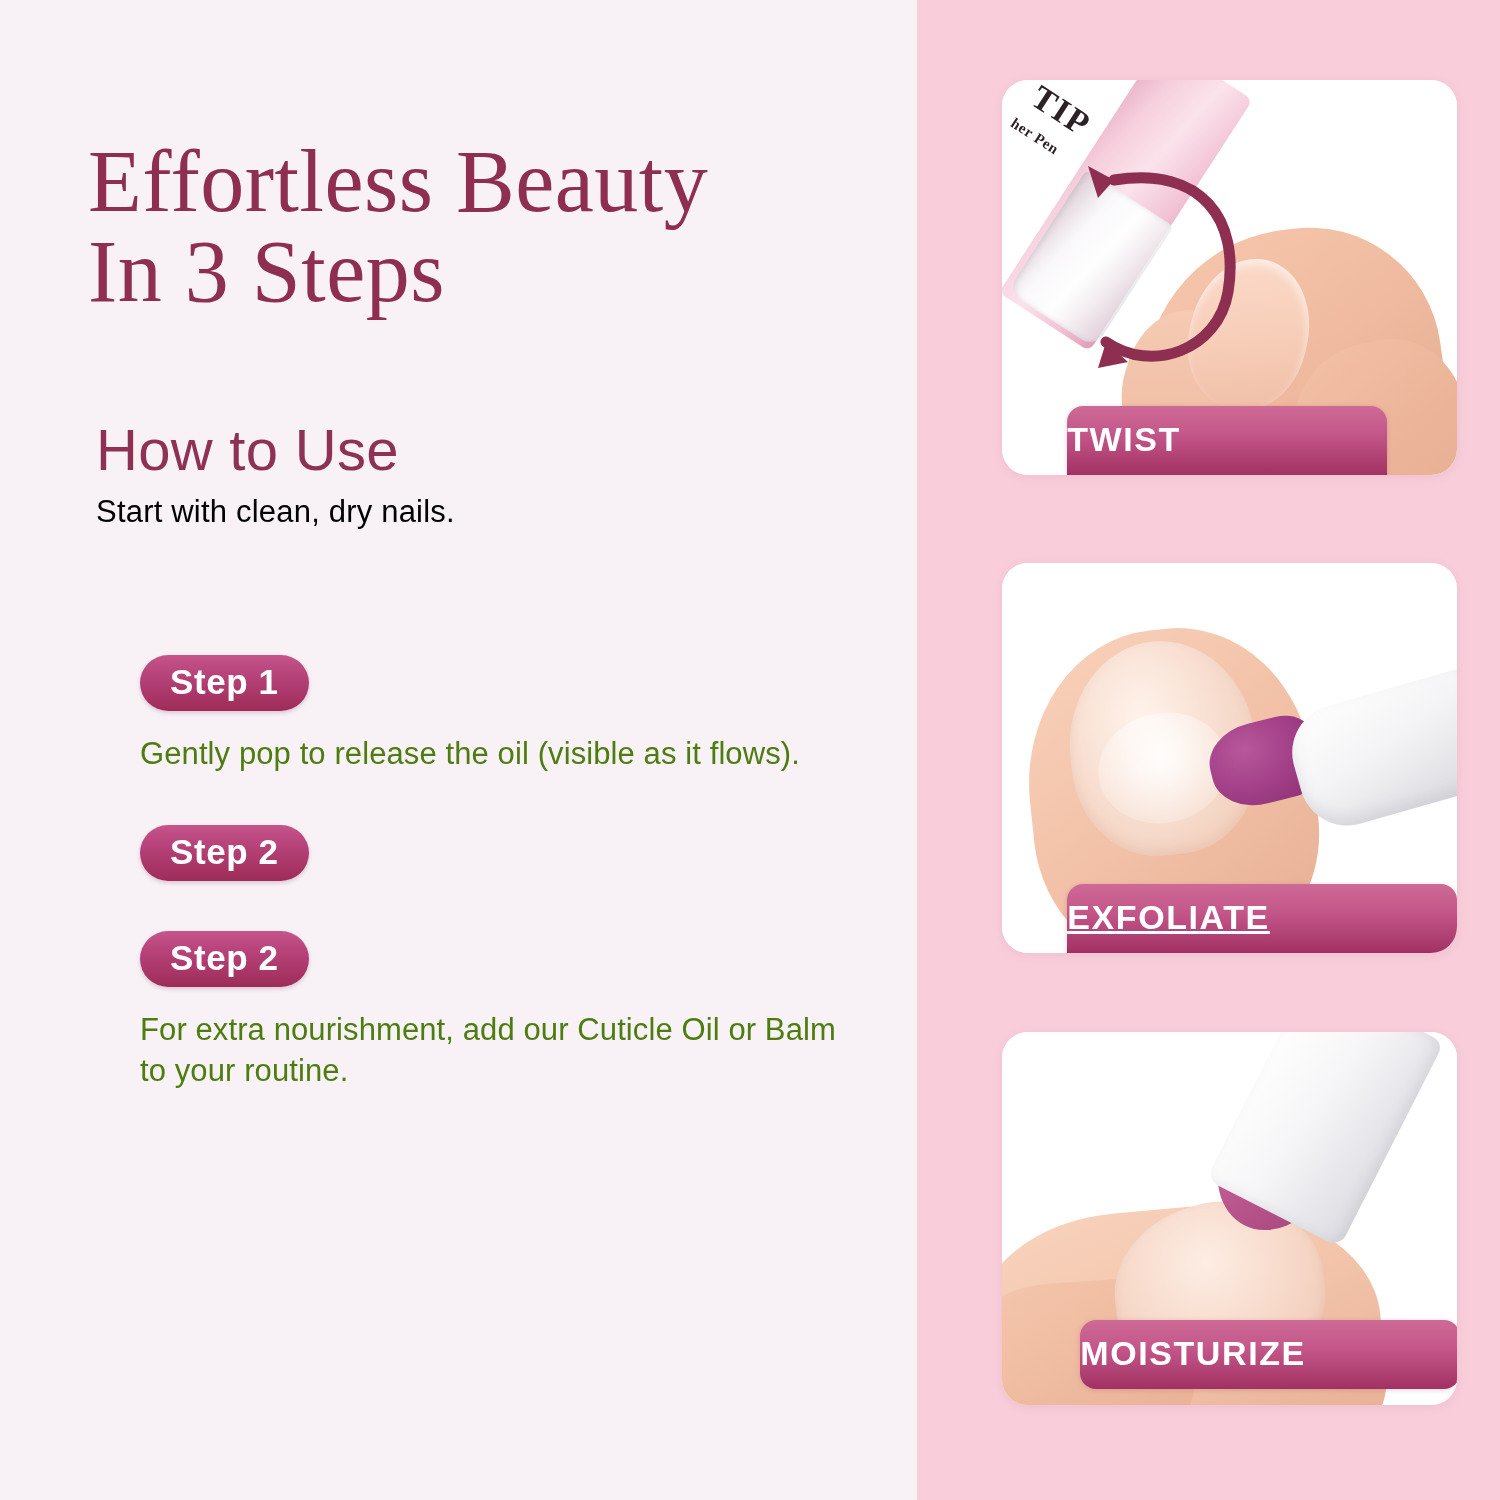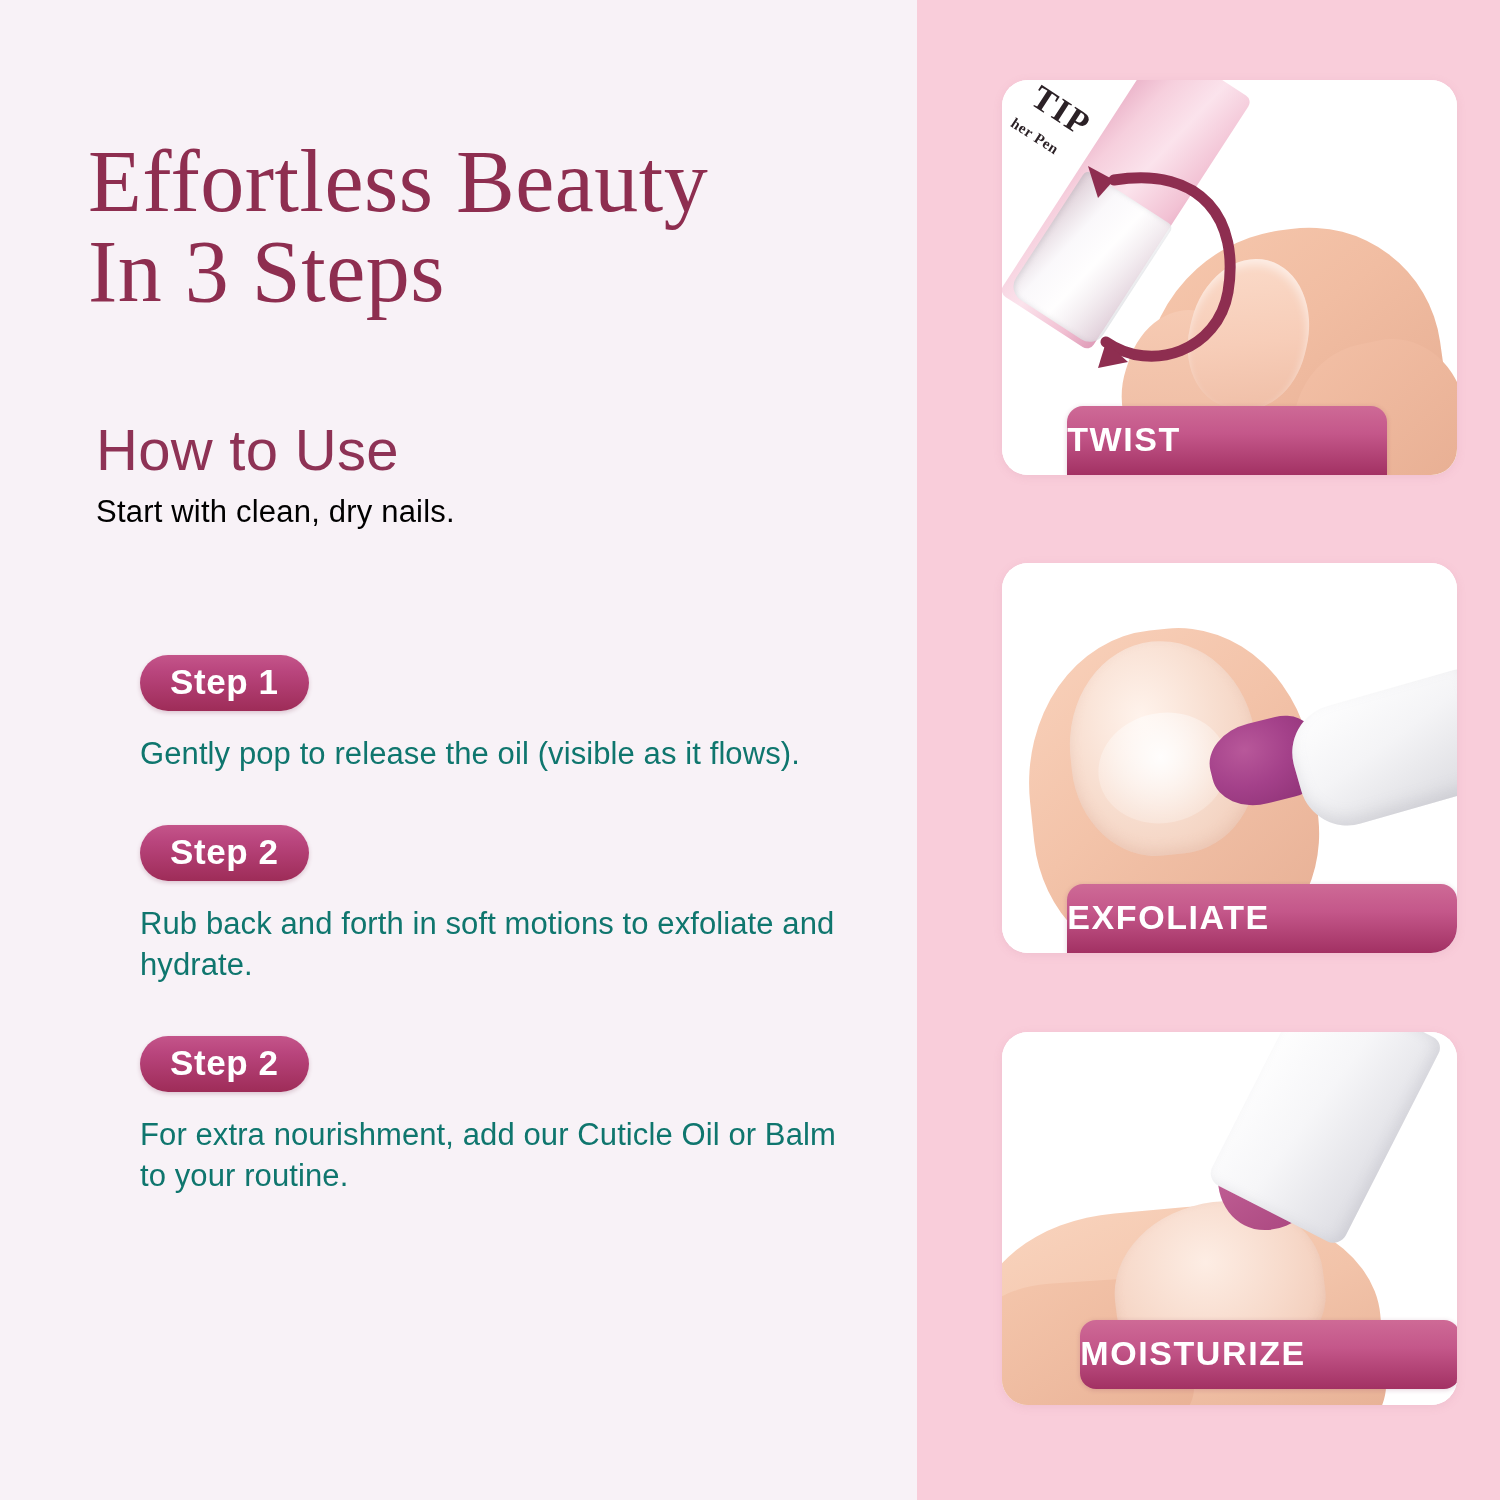--- a/index.html
+++ b/index.html
@@ -89,21 +89,21 @@
     font-size: 35px;
     font-weight: 700;
     letter-spacing: 0.6px;
     line-height: 1.0;
     box-shadow: 0 2px 4px rgba(120,40,75,0.22);
   }
   .step-text {
     margin: 22px 0 0 0;
     font-size: 31px;
     line-height: 1.34;
-    color: #0f766e;
+    color: #4d7c0f;
     font-weight: 400;
     letter-spacing: 0.1px;
     max-width: 710px;
   }
 
   
   .right-pane {
     position: relative;
     width: 610px;
     height: 1500px;
@@ -142,20 +142,21 @@
     background: linear-gradient(to bottom, #CE6A96 0%, #C4578A 40%, #A23163 100%);
     box-shadow: 0 1px 5px rgba(130,45,85,0.22);
   }
   .caption-twist {
     left: 65px; width: 320px;
     border-radius: 16px 16px 0 0;
   }
   .caption-exfoliate {
     left: 65px; width: 390px;
     border-radius: 16px 16px 0 0;
+    text-decoration: underline;
   }
   .caption-moisturize {
     left: 78px; width: 380px; bottom: 16px;
     border-radius: 16px;
   }
 
   
   .pen-body {
     position: absolute;
     left: -12px; top: -58px;
@@ -341,21 +342,20 @@
 
     <div class="steps">
 
       <div class="step">
         <span class="step-badge">Step 1</span>
         <p class="step-text">Gently pop to release the oil (visible as it flows).</p>
       </div>
 
       <div class="step">
         <span class="step-badge">Step 2</span>
-        <p class="step-text">Rub back and forth in soft motions to exfoliate and hydrate.</p>
       </div>
 
       <div class="step">
         <span class="step-badge">Step 2</span>
         <p class="step-text">For extra nourishment, add our Cuticle Oil or Balm to your routine.</p>
       </div>
 
     </div>
   </div>
 

